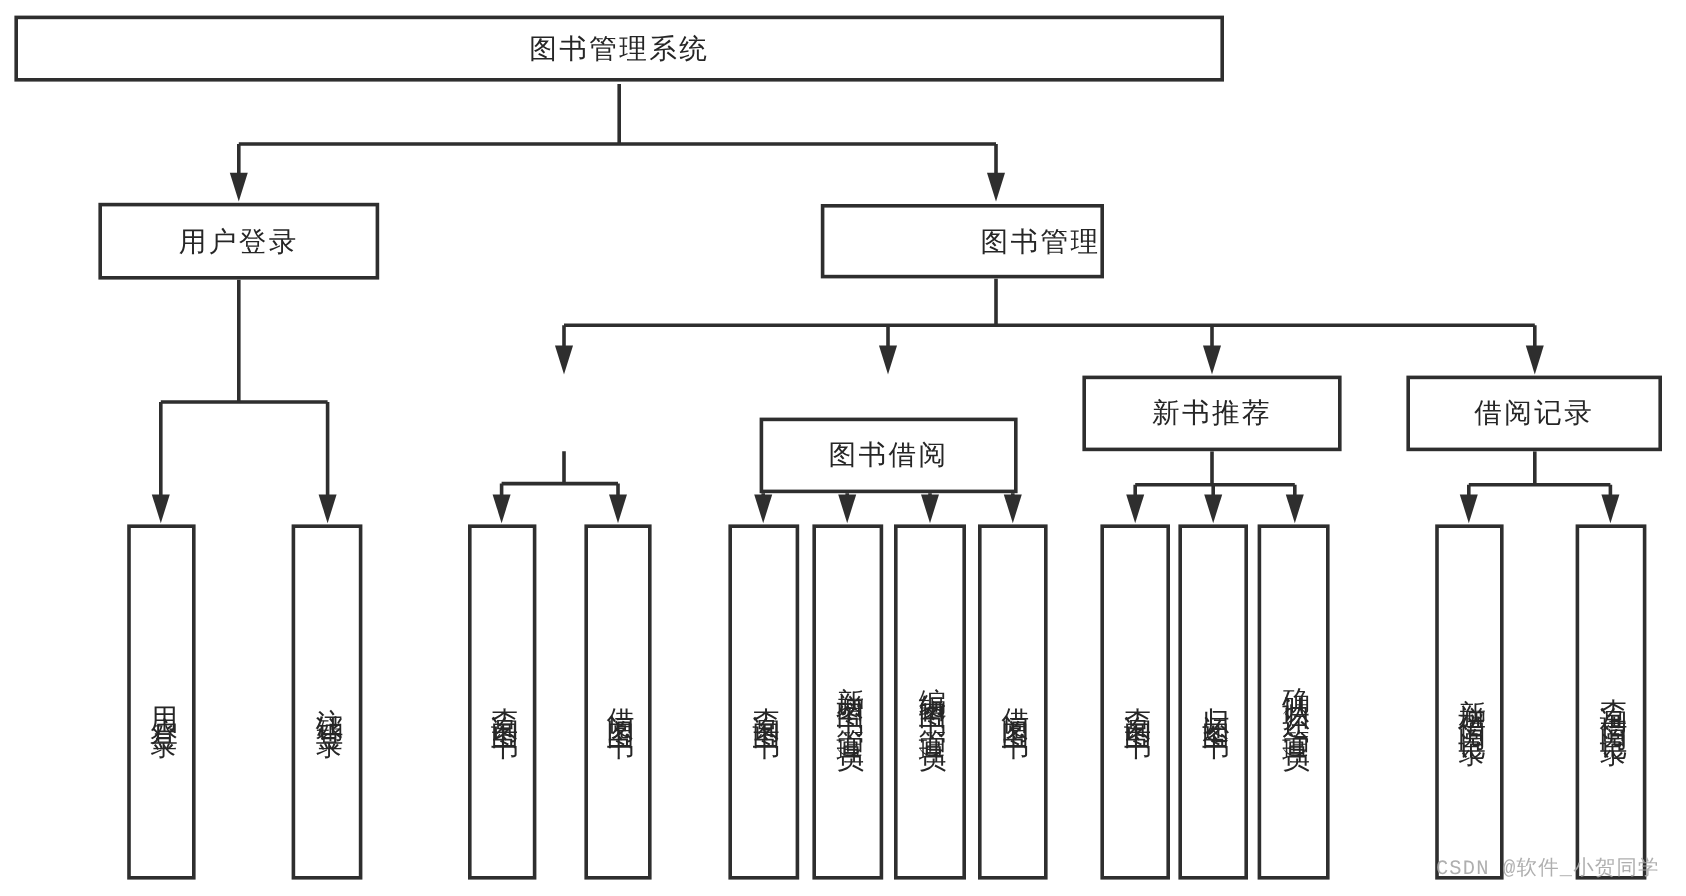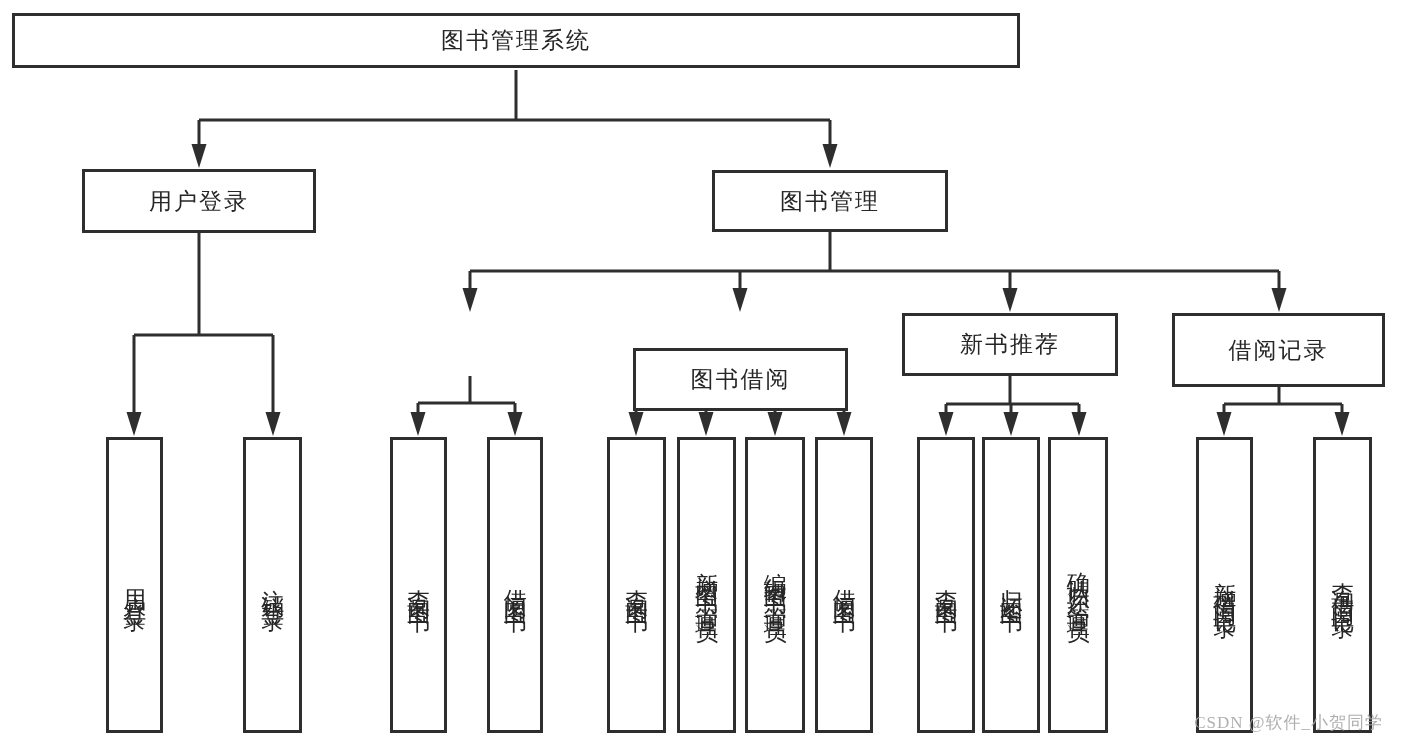--- a/index.html
+++ b/index.html
@@ -1,21 +1,21 @@
 <!DOCTYPE html>
 <html><head>
 <meta charset="utf-8">
 <style>
   html, body { margin: 0; padding: 0; background: #fff; }
   .stage {
     position: relative;
     width: 1405px;
     height: 747px;
     background: #ffffff;
-    font-family: Liberation Serif, serif;
+    font-family: Liberation Mono, monospace;
     overflow: hidden;
   }
   .connectors {
     position: absolute;
     left: 0; top: 0;
     width: 1405px; height: 747px;
     z-index: 1;
   }
   .hbox {
     position: absolute;
@@ -103,31 +103,31 @@
       </g>
   </svg>
 
   <div class="hbox" style="left:12px; top:13px; width:1008px; height:55px;">
     <span>图书管理系统</span>
   </div>
 
   <div class="hbox" style="left:82px; top:169px; width:234px; height:64px;">
     <span>用户登录</span>
   </div>
-  <div class="hbox" style="left:712px; top:170px; width:236px; height:62px;">
+  <div class="hbox" style="left:684px; top:170px; width:236px; height:62px;justify-content:flex-end;">
     <span>图书管理</span>
   </div>
 
   <div class="hbox" style="left:633px; top:313px; width:215px; height:63px;margin-top:35px;">
     <span>图书借阅</span>
   </div>
   <div class="hbox" style="left:902px; top:313px; width:216px; height:63px;">
     <span>新书推荐</span>
   </div>
-  <div class="hbox" style="left:1172px; top:313px; width:213px; height:74px;">
+  <div class="hbox" style="left:1172px; top:313px; width:213px; height:63px;">
     <span>借阅记录</span>
   </div>
 
   <div class="vbox" style="left:106px; width:57px;">
     <span class="vtext">用户登录</span>
   </div>
   <div class="vbox" style="left:243px; width:59px;">
     <span class="vtext">注销登录</span>
   </div>
 

